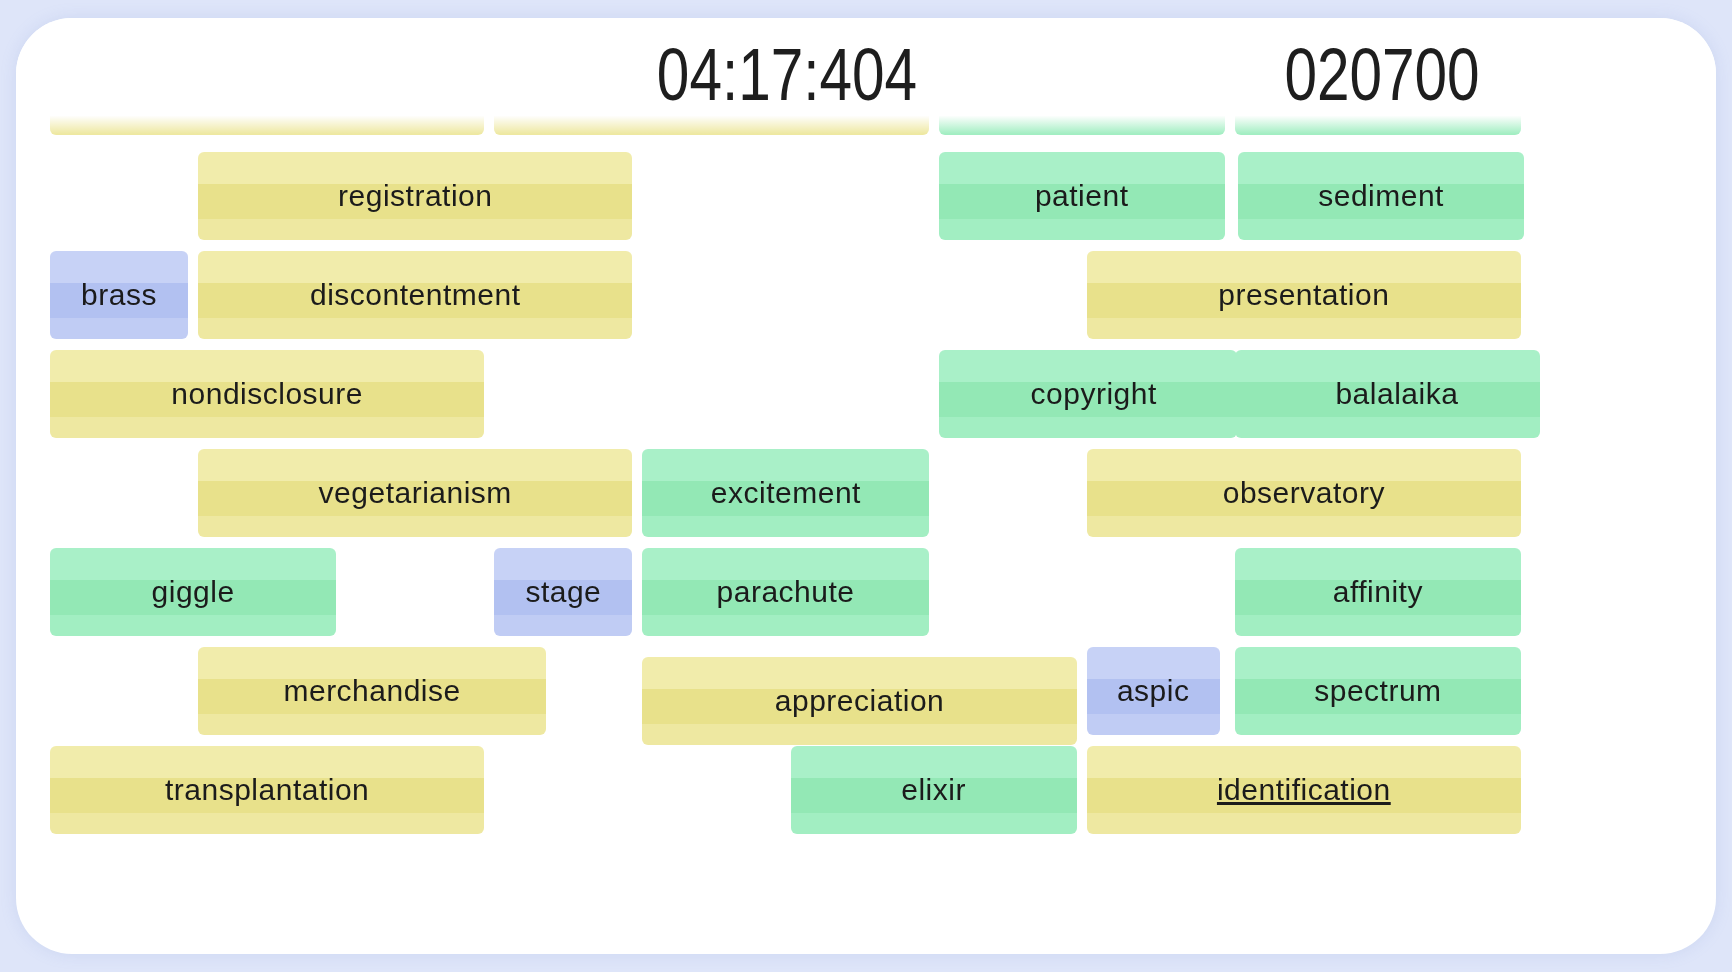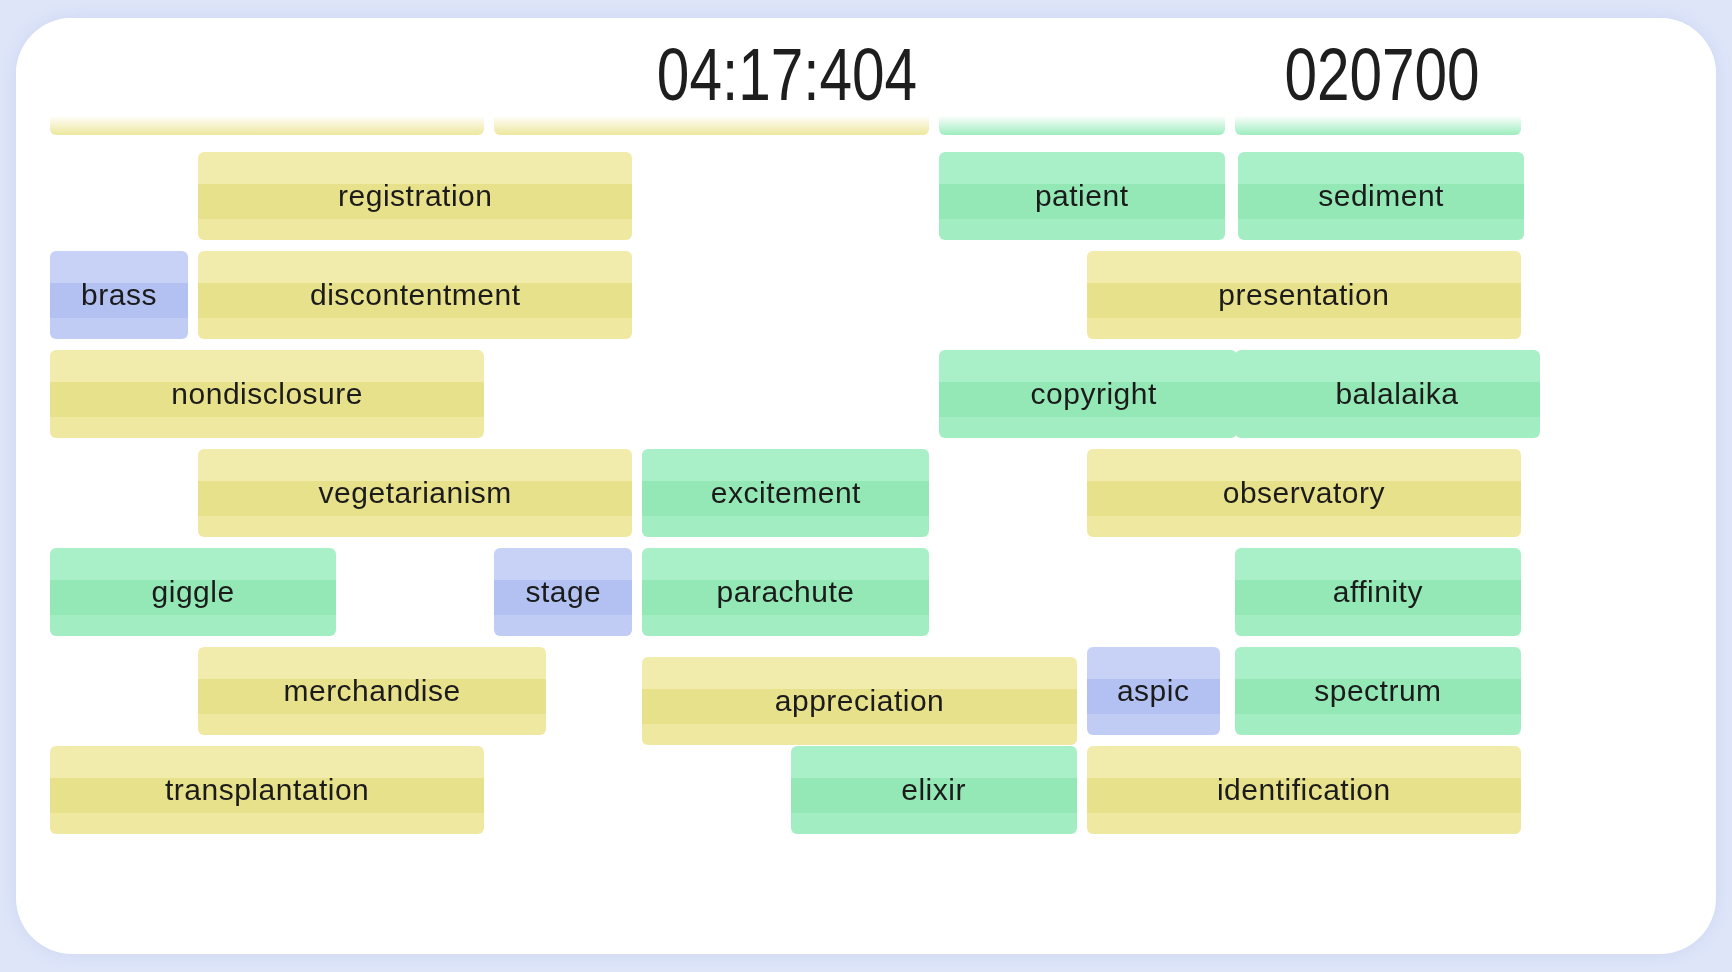--- a/index.html
+++ b/index.html
@@ -115,19 +115,19 @@
         <div class="tile green" style="left: 34px; top: 530px; width: 286.2px; height: 88px;">giggle</div>
         <div class="tile blue" style="left: 478.3px; top: 530px; width: 138.1px; height: 88px;">stage</div>
         <div class="tile green" style="left: 626.4px; top: 530px; width: 286.2px; height: 88px;">parachute</div>
         <div class="tile green" style="left: 1218.8px; top: 530px; width: 286.2px; height: 88px;">affinity</div>
         <div class="tile yellow" style="left: 182.1px; top: 629px; width: 348px; height: 88px;">merchandise</div>
         <div class="tile yellow" style="left: 626.4px; top: 639px; width: 434.3px; height: 88px;">appreciation</div>
         <div class="tile blue" style="left: 1070.7px; top: 629px; width: 133px; height: 88px;">aspic</div>
         <div class="tile green" style="left: 1218.8px; top: 629px; width: 286.2px; height: 88px;">spectrum</div>
         <div class="tile yellow" style="left: 34px; top: 728px; width: 434.3px; height: 88px;">transplantation</div>
         <div class="tile green" style="left: 774.5px; top: 728px; width: 286.2px; height: 88px;">elixir</div>
-        <div class="tile yellow" style="left: 1070.7px; top: 728px; width: 434.3px; height: 88px;">identification</div>
+        <div class="tile yellow" style="left: 1070.7px; top: 728px; width: 434.3px; height: 88px; text-decoration: underline;">identification</div>
       </div>
     <div class="top-fade"></div>
     <div class="hud-number timer">04:17:404</div>
     <div class="hud-number score">020700</div>
   </div>
 </div>
 
 </body></html>

